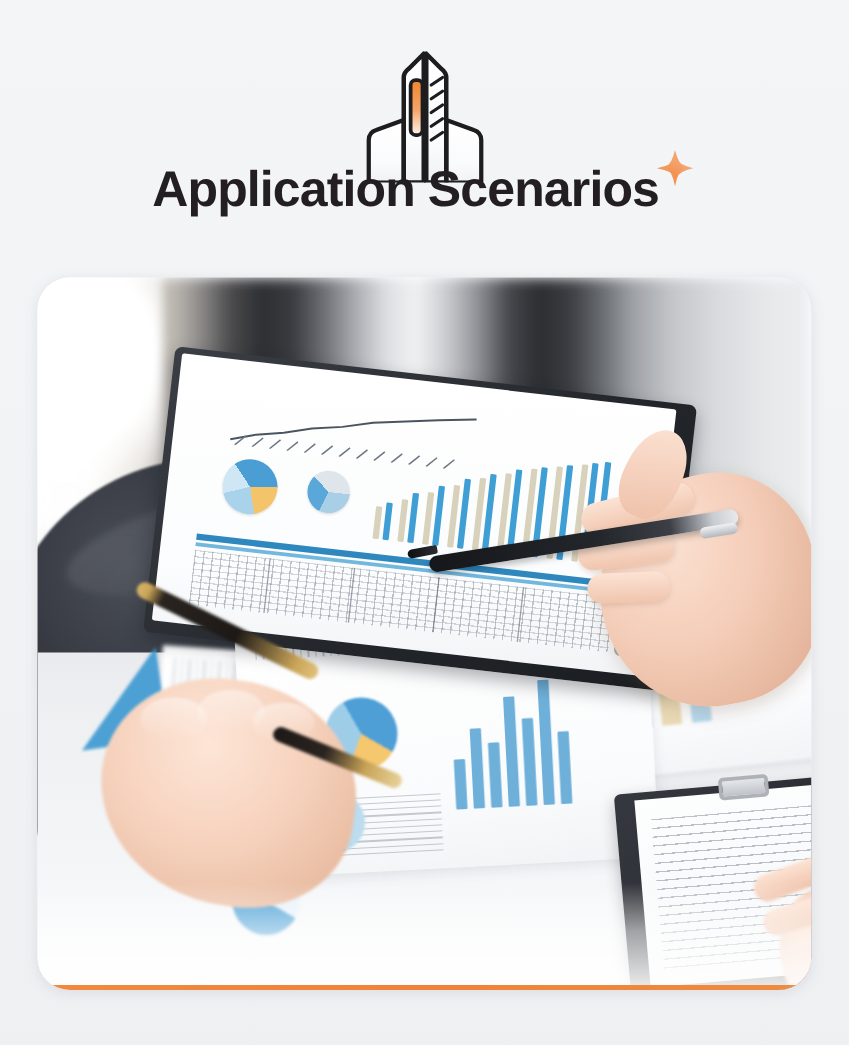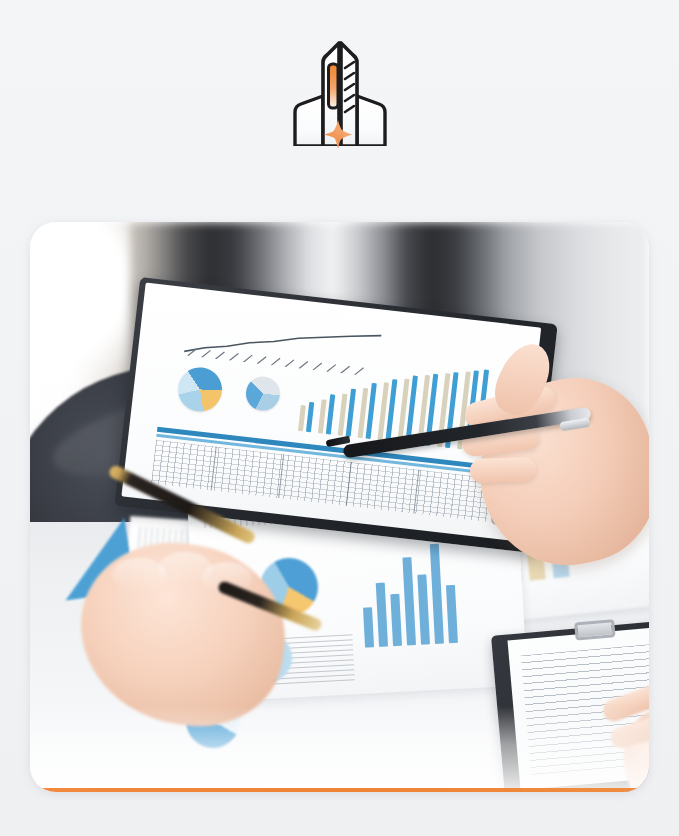--- a/index.html
+++ b/index.html
@@ -439,20 +439,21 @@
           <line x1="70" y1="34" x2="79" y2="28"></line>
           <line x1="70" y1="45" x2="79" y2="39"></line>
           <line x1="70" y1="56" x2="79" y2="50"></line>
           <line x1="70" y1="67" x2="79" y2="61"></line>
           <line x1="70" y1="78" x2="79" y2="72"></line>
         </g>
       </svg>
     </div>
 
     <div class="title-row">
+      <div class="page-title">Application Scenarios</div>
       <div class="sparkle">
         <svg viewBox="0 0 34 34" xmlns="http://www.w3.org/2000/svg">
           <defs>
             <linearGradient id="spkG" x1="0" y1="0" x2="1" y2="1">
               <stop offset="0%" stop-color="#f7b184"></stop>
               <stop offset="100%" stop-color="#ef8339"></stop>
             </linearGradient>
           </defs>
           <path d="M17 2 Q19.5 13 24.5 15.5 Q19.5 18 17 31 Q14.5 18 9.5 15.5 Q14.5 13 17 2 Z" fill="url(#spkG)"></path>
           <path d="M17 2 Q19.5 13 24.5 15.5 Q19.5 18 17 31 Q14.5 18 9.5 15.5 Q14.5 13 17 2 Z" fill="url(#spkG)" transform="rotate(90 17 16.5)" opacity=".95"></path>

